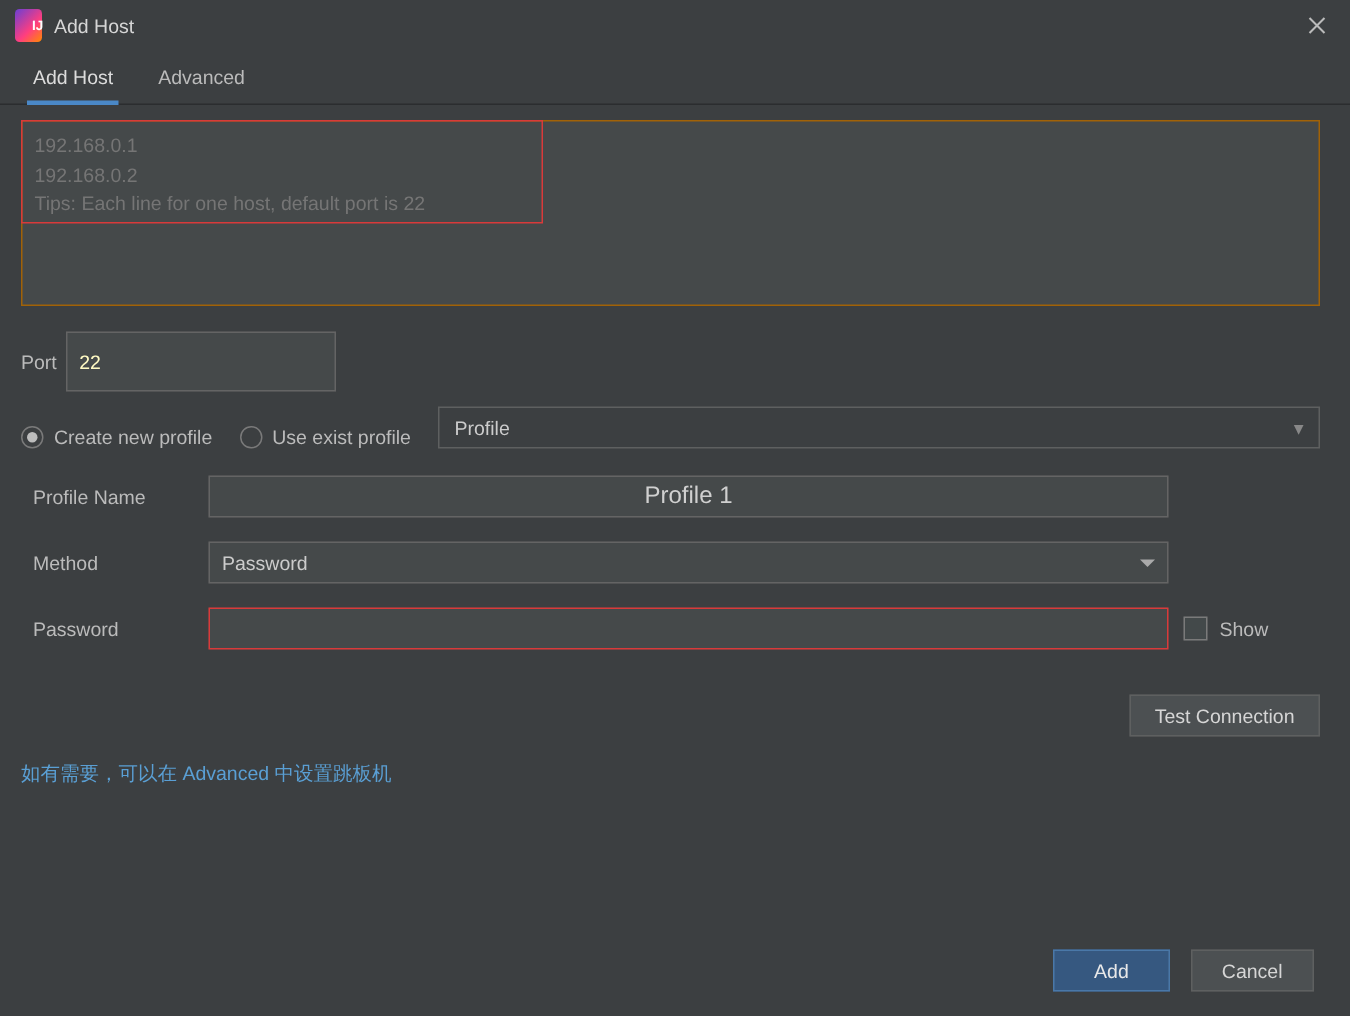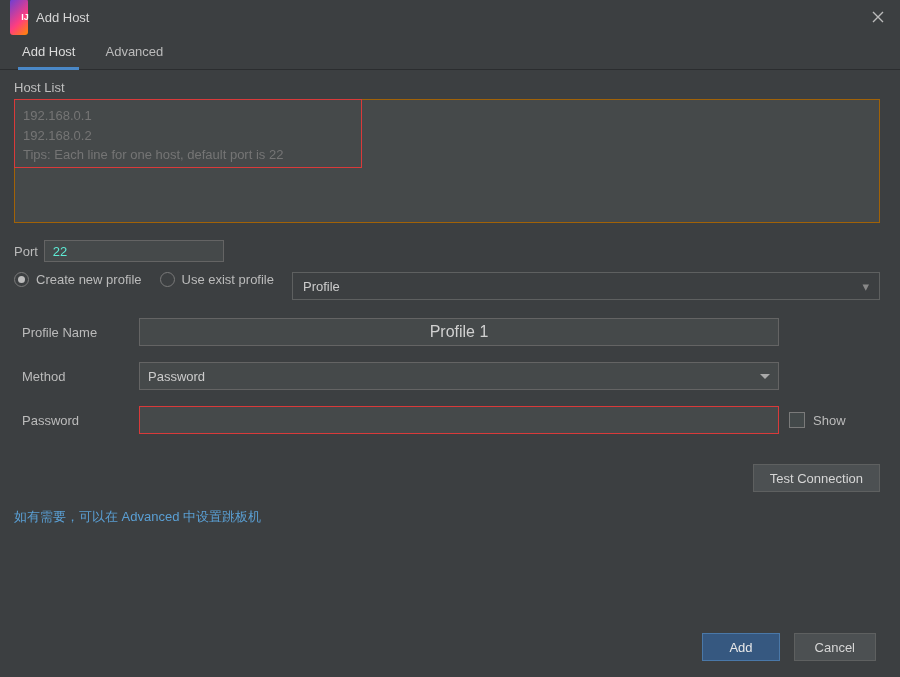--- a/index.html
+++ b/index.html
@@ -7,21 +7,21 @@
     width: 900px; height: 677px;
     background: #3c3f41; color: #bbbbbb;
     font-family: "Segoe UI", Arial, sans-serif; font-size: 13px;
     overflow: hidden; position: relative;
   }
   .titlebar {
     display: flex; align-items: center; height: 34px;
     padding: 0 10px; color: #d6d6d6;
   }
   .app-icon {
-    width: 18px; height: 36px; margin-right: 8px; border-radius: 3px;
+    width: 18px; height: 22px; margin-right: 8px; border-radius: 3px;
     background: linear-gradient(135deg, #6a3fd4 0%, #ff3e7f 60%, #ff8a00 100%);
     display: flex; align-items: center; justify-content: center;
     font-size: 9px; font-weight: bold; color: #fff; padding-left: 12px;
   }
   .close-x {
     margin-left: auto; width: 24px; height: 24px;
     display: flex; align-items: center; justify-content: center;
     color: #bbb; cursor: pointer;
   }
   .close-x svg { width: 12px; height: 12px; }
@@ -48,33 +48,33 @@
     border: 1px solid #a16207; padding: 6px 8px;
     font-family: inherit; font-size: 13px; line-height: 1.5;
   }
   .red-box-hostlist {
     position: absolute; left: 0; top: 0; width: 348px; height: 69px;
     border: 1px solid #d93a3a; pointer-events: none;
   }
 
   .row { display: flex; align-items: center; margin-top: 14px; gap: 6px; }
   .port-input {
-    width: 180px; height: 22px; background: #45494a;
-    border: 1px solid #646464; color: #5eead4; padding: 0 8px;
+    width: 180px; height: 40px; background: #45494a;
+    border: 1px solid #646464; color: #fef9c3; padding: 0 8px;
     font-family: inherit; font-size: 13px;
   }
 
   .ssh-header {
     display: flex; align-items: center; justify-content: space-between;
     margin-top: 18px;
   }
   .learn-link { color: #5a9fd4; cursor: pointer; }
 
   .profile-row {
-    display: flex; align-items: flex-start; gap: 18px; margin-top: 10px;
+    display: flex; align-items: flex-end; gap: 18px; margin-top: 10px;
   }
   .radio-wrap { display: flex; align-items: center; gap: 7px; cursor: pointer; }
   .radio-circle {
     width: 15px; height: 15px; border-radius: 50%;
     border: 1px solid #7a7a7a; display: flex;
     align-items: center; justify-content: center; background: #3c3f41;
   }
   .radio-circle.selected::after {
     content: ""; width: 7px; height: 7px; border-radius: 50%;
     background: #bdbdbd;
@@ -148,21 +148,20 @@
   </div>
 </div>
 
 <div class="tabs">
   <div class="tab active">Add Host</div>
   <div class="tab">Advanced</div>
 </div>
 
 <div class="content">
 
-  <span class="label">Host List</span>
   <div class="hostlist-wrap">
     <textarea class="hostlist" placeholder="192.168.0.1
 192.168.0.2
 Tips: Each line for one host, default port is 22" style=""></textarea>
     <div class="red-box-hostlist"></div>
   </div>
 
   <div class="row">
     <span>Port</span>
     <input class="port-input" value="22" style="">

